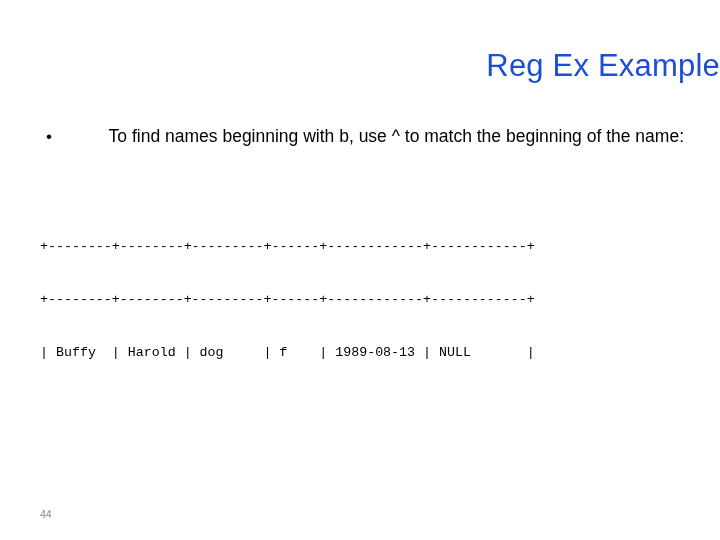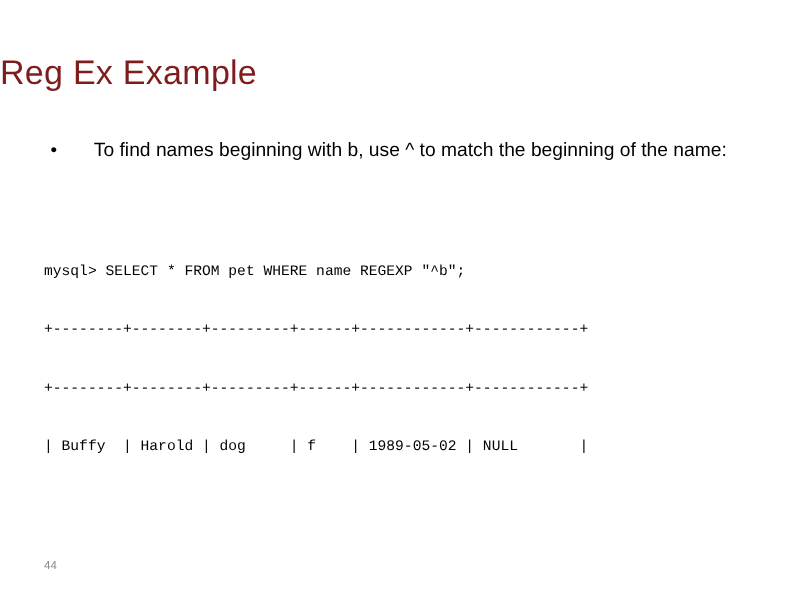--- a/index.html
+++ b/index.html
@@ -20,25 +20,25 @@
     left: 0;
     top: 0;
     width: 720px;
     height: 540px;
   }
   .slide-title {
     position: absolute;
     left: 0;
     top: 48px;
     width: 720px;
-    text-align: left;
+    text-align: right;
     font-size: 31px;
     font-weight: normal;
     letter-spacing: 0.2px;
-    color: #7f1d1d;
+    color: #1d4ed8;
   }
   .bullet-block {
     position: absolute;
     left: 36px;
     top: 124px;
     width: 648px;
   }
   .bullet-row {
     display: flex;
     align-items: flex-start;
@@ -48,21 +48,21 @@
   }
   .bullet-marker {
     width: 26px;
     flex: 0 0 26px;
     text-align: center;
     font-size: 17px;
     line-height: 25px;
   }
   .bullet-text {
     flex: 1 1 auto;
-    text-align: center;
+    text-align: right;
   }
   .code-block {
     position: absolute;
     left: 40px;
     top: 203px;
     width: 650px;
     font-family: "Liberation Mono", "DejaVu Sans Mono", monospace;
     font-size: 13.3px;
     line-height: 17.6px;
     white-space: pre;
@@ -88,22 +88,21 @@
   <div class="slide-title">Reg Ex Example</div>
 
   <div class="bullet-block">
     <div class="bullet-row">
       <span class="bullet-marker">•</span>
       <span class="bullet-text">To find names beginning with b, use ^ to match the beginning of the name:</span>
     </div>
   </div>
 
   <div class="code-block">
-    <div class="code-line">mysql&gt; SELECT * FROM pet WHERE name REGEXP "^b";</div>
     <div class="code-line">+--------+--------+---------+------+------------+------------+</div>
     <div class="code-line">+--------+--------+---------+------+------------+------------+</div>
-    <div class="code-line">| Buffy  | Harold | dog     | f    | 1989-05-02 | NULL       |</div>
+    <div class="code-line">| Buffy  | Harold | dog     | f    | 1989-08-13 | NULL       |</div>
     
   </div>
 
   <div class="page-number">44</div>
 
 </div>
 
 </body></html>

